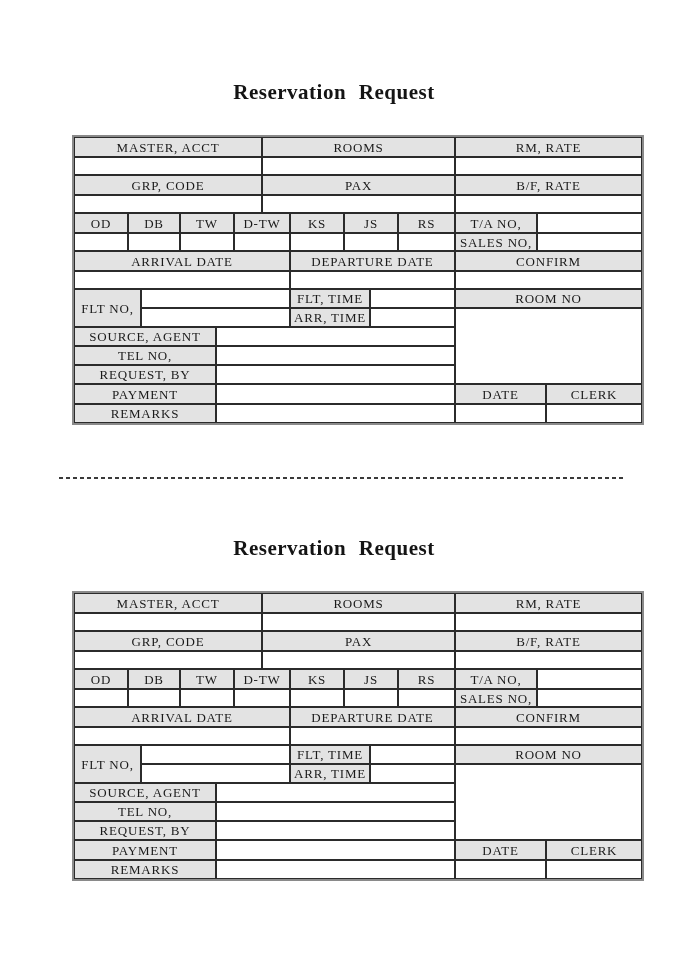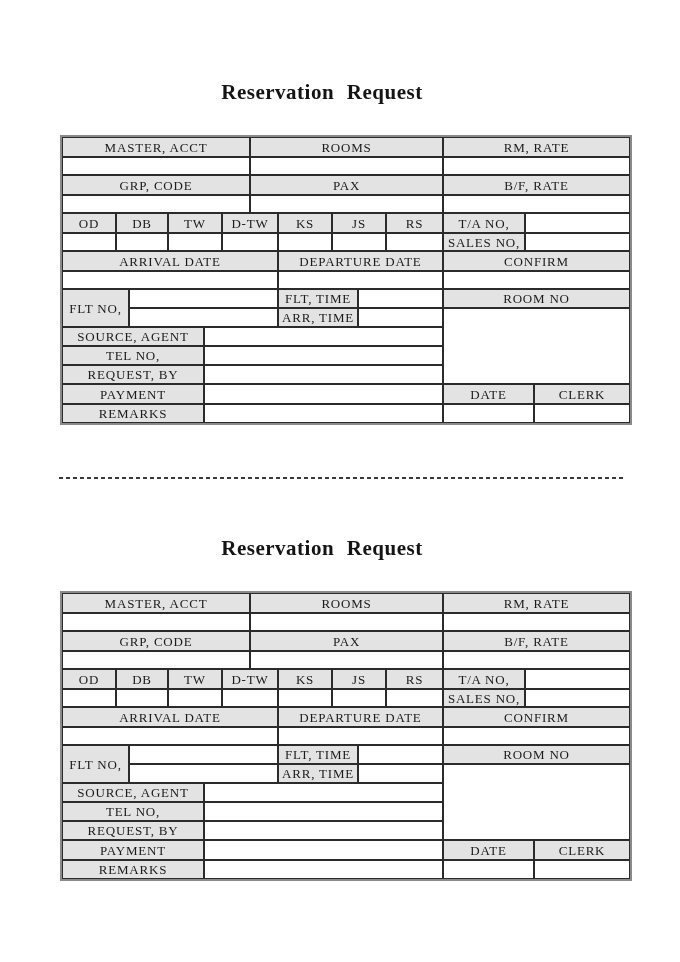--- a/index.html
+++ b/index.html
@@ -1,21 +1,21 @@
 <!DOCTYPE html>
 <html><head>
 <meta charset="utf-8">
 <style>
   html,body { margin:0; padding:0; }
   body {
     width:680px; height:962px; background:#ffffff;
     font-family:"Liberation Serif", serif;
   }
   .page { position:relative; width:680px; height:962px; background:#fff; overflow:hidden; }
-  .form-slot { position:absolute; left:0; width:644px; height:456px; }
+  .form-slot { position:absolute; left:12px; width:644px; height:456px; }
   #slot1 { top:0; }
   #slot2 { top:456px; }
   .form { position:absolute; inset:0; }
   .title {
     position:absolute; top:80px; left:0; width:100%;
     text-align:center; font-size:21px; font-weight:700;
     letter-spacing:0.5px; word-spacing:7px; color:#141414;
   }
   .tbl {
     position:absolute; left:60px; top:135px; width:568px; height:286px;

